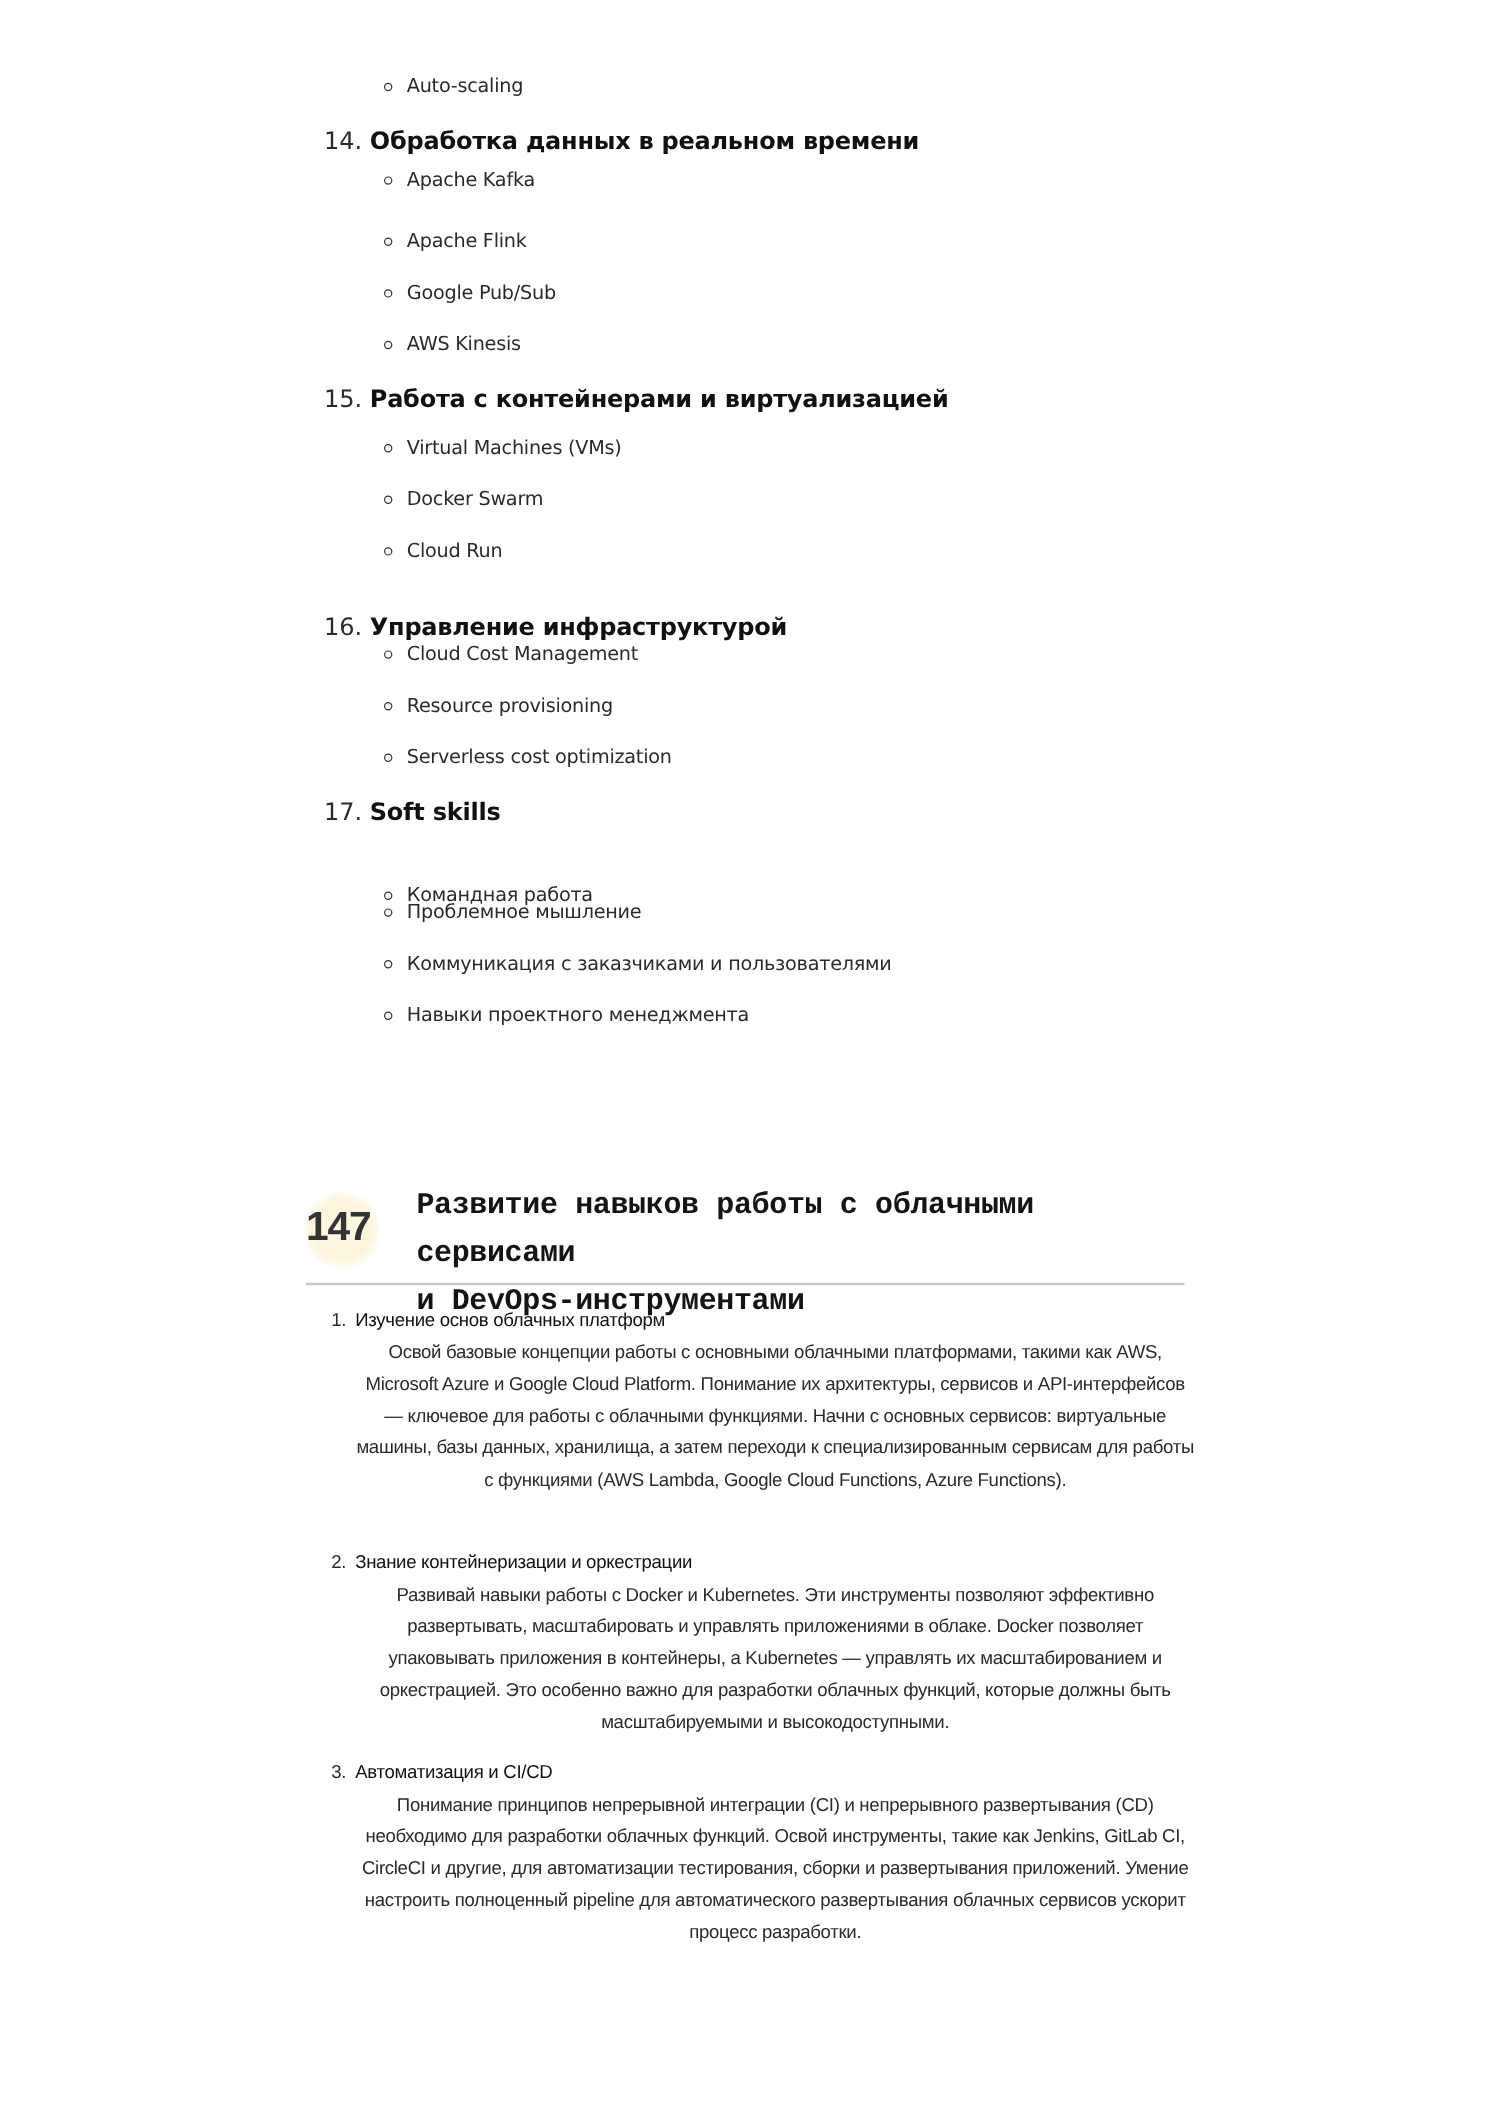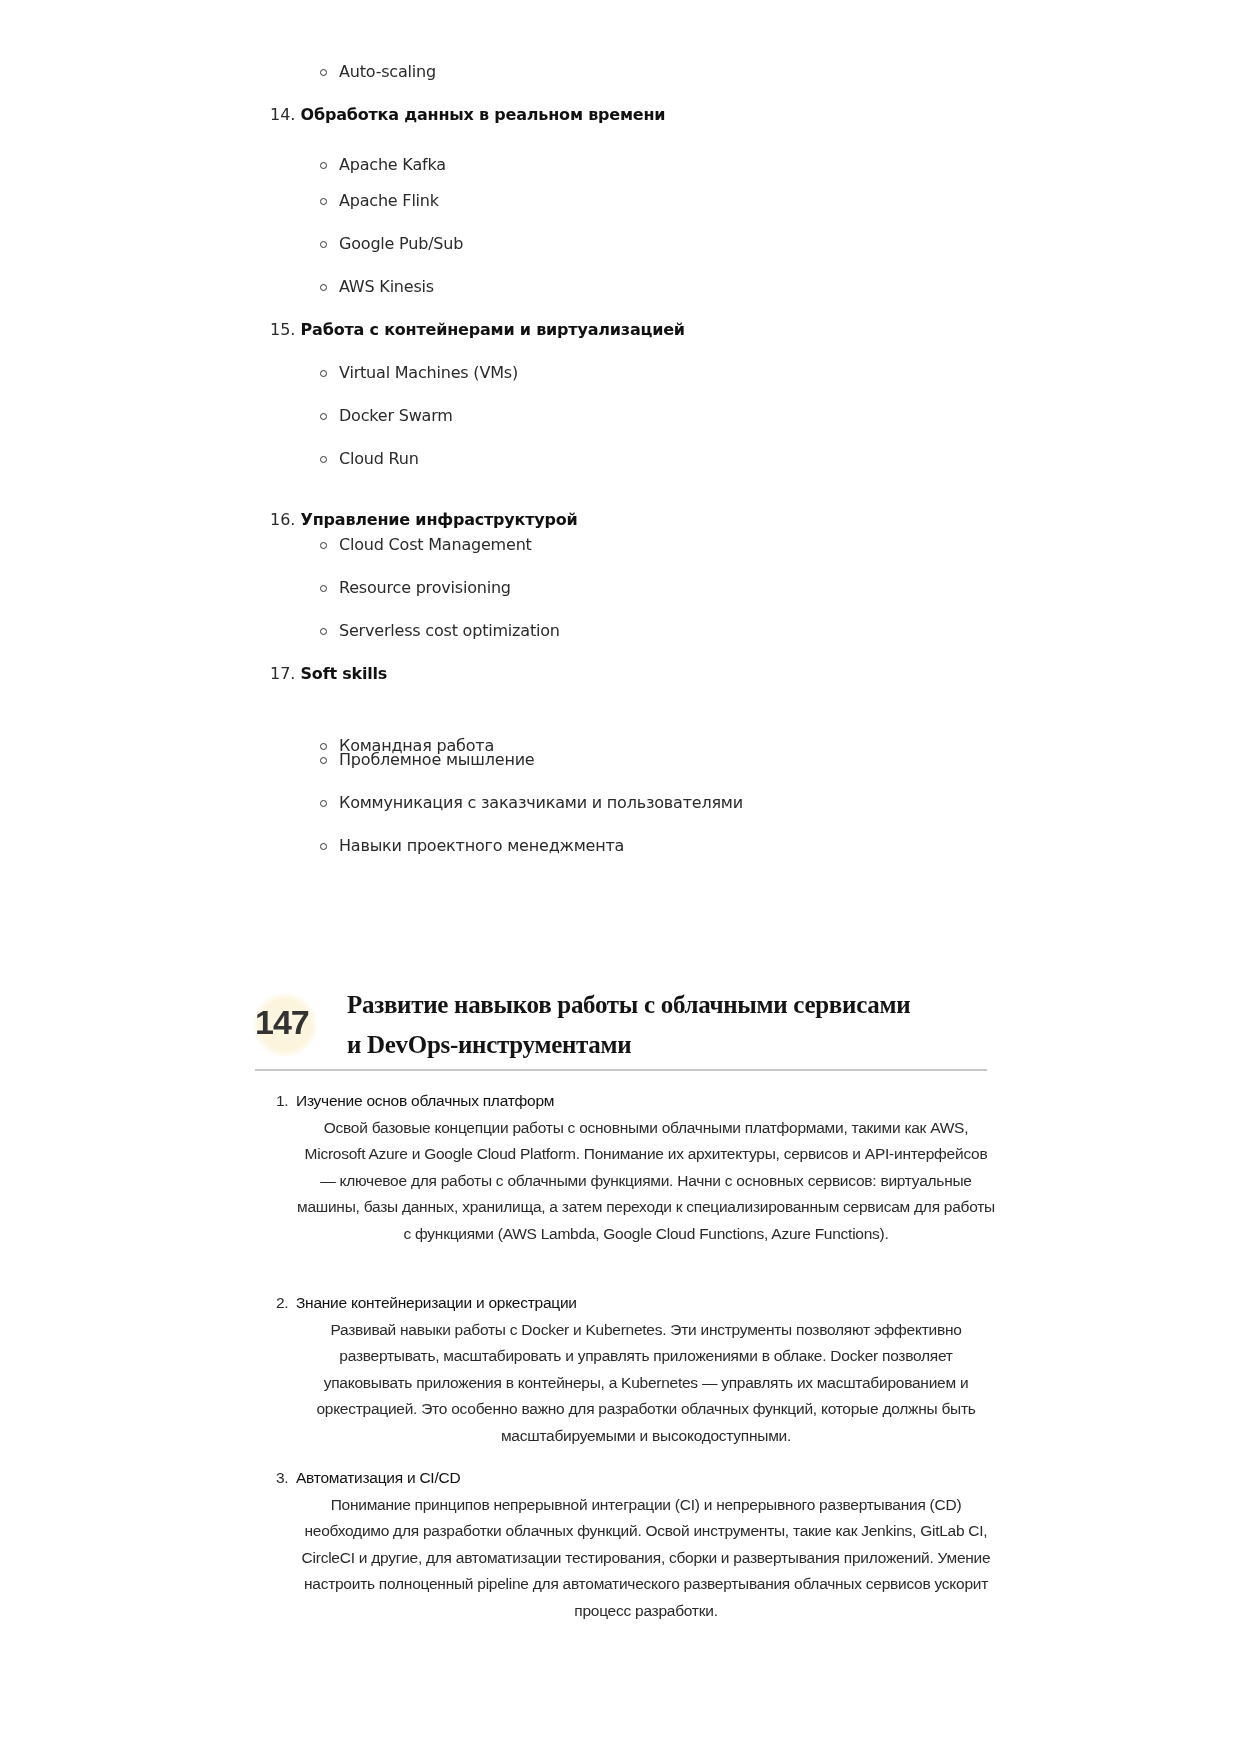--- a/index.html
+++ b/index.html
@@ -13,39 +13,39 @@
   
   .sub-item {
     position: absolute; left: 339px; font-size: 16px; color: #2a2a2a;
     letter-spacing: -0.2px; white-space: nowrap;
   }
   .sub-item .bullet {
     position: absolute; left: -19px; top: 7px; width: 5px; height: 5px;
     border: 1.3px solid #333; border-radius: 50%;
   }
   .num-item {
-    position: absolute; left: 270px; font-size: 16px; white-space: nowrap;
+    position: absolute; left: 270px; font-size: 20px; white-space: nowrap;
   }
   .num-item .num { color: #2a2a2a; }
   .num-item .title { font-weight: bold; color: #111; letter-spacing: -0.2px; }
 
   
   .badge {
     position: absolute; left: 253px; top: 993px; width: 64px; height: 64px;
     border-radius: 50%;
     background: radial-gradient(circle, #fdf7e4 0%, #fcf4dc 55%, rgba(252,244,220,0.0) 75%);
   }
   .badge-num {
     position: absolute; left: 255px; top: 1003px; font-size: 34px; font-weight: bold;
     color: #333; letter-spacing: -1px; font-family: "Liberation Sans", sans-serif;
   }
   .section-title {
     position: absolute; left: 347px; top: 985px; width: 640px;
     font-size: 25px; font-weight: bold; line-height: 40px; color: #141414;
-    font-family: Liberation Serif, serif; letter-spacing: -0.3px;
+    font-family: Liberation Mono, monospace; letter-spacing: -0.3px;
   }
   .section-rule {
     position: absolute; left: 255px; top: 1069px; width: 732px; height: 2px;
     background: #c8c8c8;
   }
 
   
   .detail {
     position: absolute; left: 296px; width: 700px; font-size: 15.5px;
     line-height: 26.5px; color: #2a2a2a; letter-spacing: -0.25px;
@@ -62,21 +62,21 @@
 
   <div class="sub-item" style="top:62px">
     <span class="bullet"></span>
     <span>Auto-scaling</span>
   </div>
 
   <div class="num-item" style="top:105px">
     <span class="num">14.</span>
     <span class="title">Обработка данных в реальном времени</span>
   </div>
-  <div class="sub-item" style="top:155px"><span class="bullet"></span><span>Apache Kafka</span></div>
+  <div class="sub-item" style="top:140px"><span class="bullet"></span><span>Apache Kafka</span></div>
   <div class="sub-item" style="top:191px"><span class="bullet"></span><span>Apache Flink</span></div>
   <div class="sub-item" style="top:234px"><span class="bullet"></span><span>Google Pub/Sub</span></div>
   <div class="sub-item" style="top:277px"><span class="bullet"></span><span>AWS Kinesis</span></div>
 
   <div class="num-item" style="top:320px">
     <span class="num">15.</span>
     <span class="title">Работа с контейнерами и виртуализацией</span>
   </div>
   <div class="sub-item" style="top:363px"><span class="bullet"></span><span>Virtual Machines (VMs)</span></div>
   <div class="sub-item" style="top:406px"><span class="bullet"></span><span>Docker Swarm</span></div>

